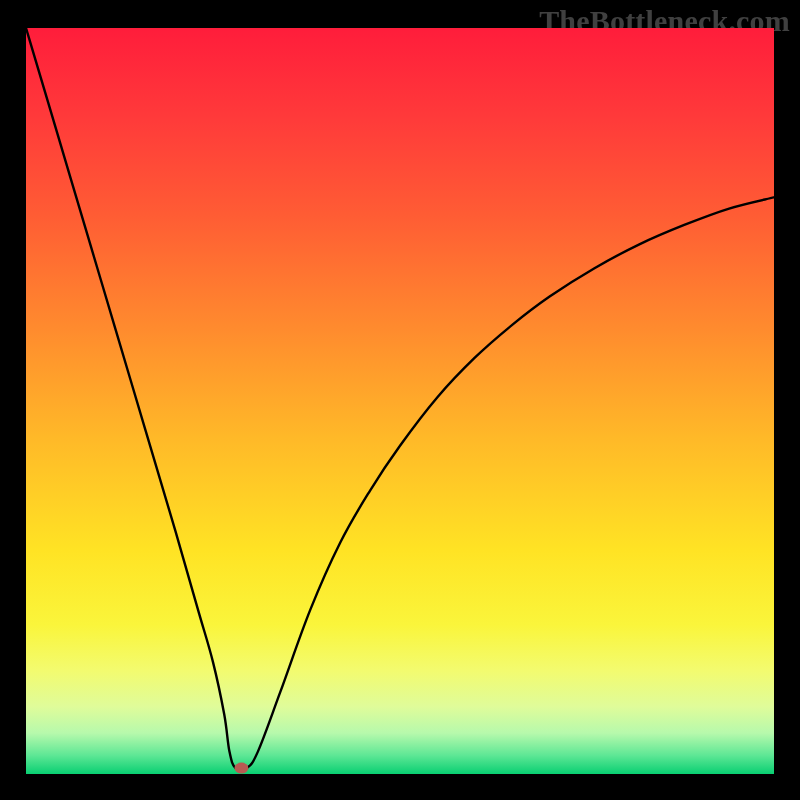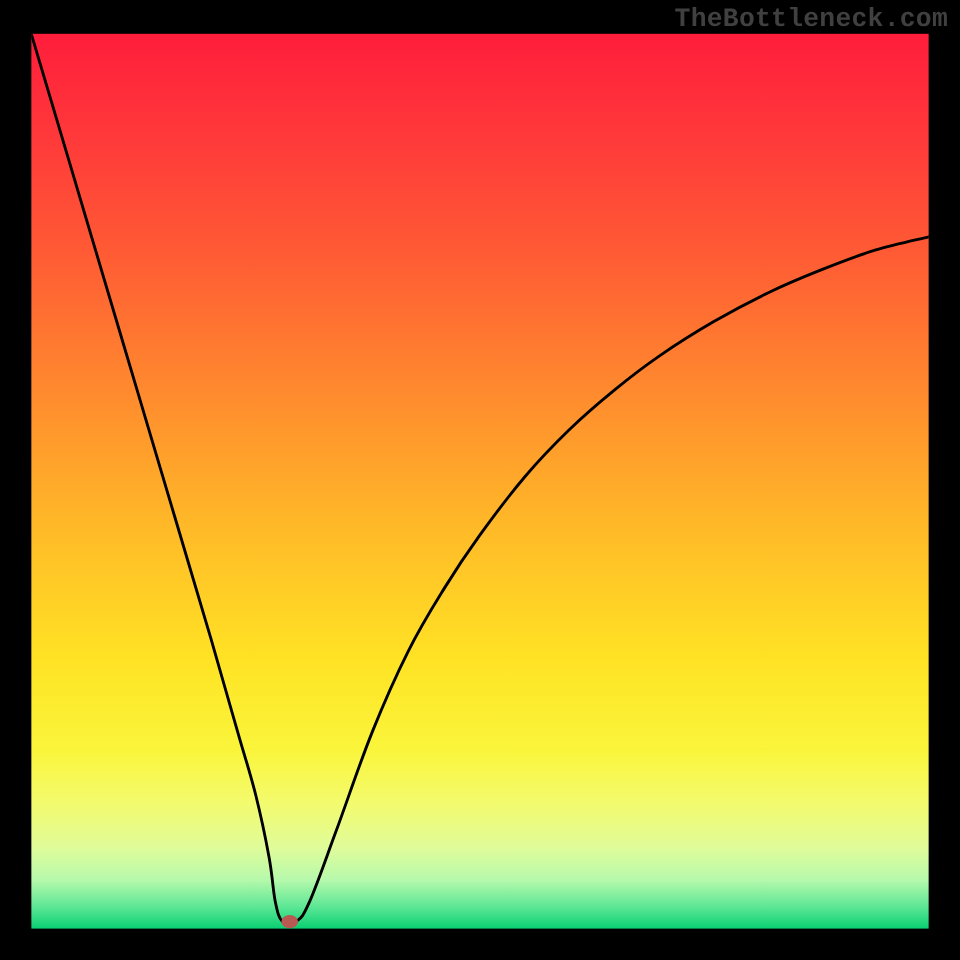--- a/index.html
+++ b/index.html
@@ -15,24 +15,24 @@
     position: relative;
     width: 800px;
     height: 800px;
     background: #000;
   }
   .watermark {
     position: absolute;
     top: 4px;
     right: 10px;
     color: #404040;
-    font-size: 22px;
+    font-size: 30px;
     font-weight: 600;
     letter-spacing: 0.2px;
-    font-family: Liberation Mono, monospace;
+    font-family: Liberation Serif, serif;
   }
   .plot {
     position: absolute;
     left: 26px;
     top: 28px;
     width: 748px;
     height: 746px;
   }
   .plot svg {
     display: block;

